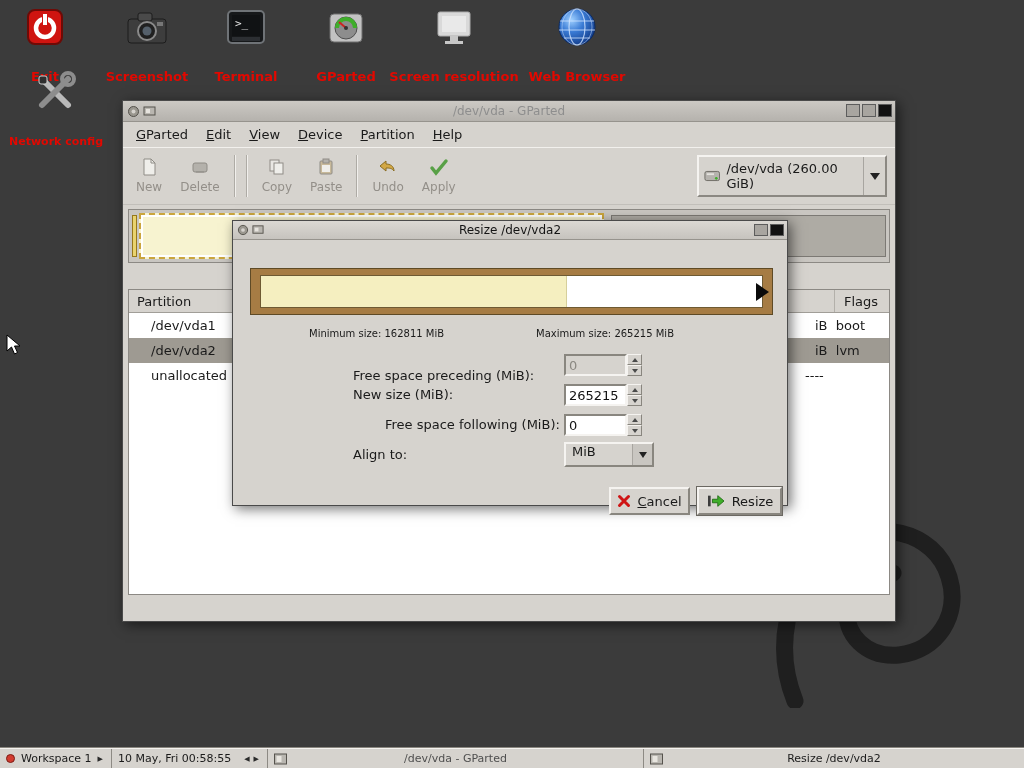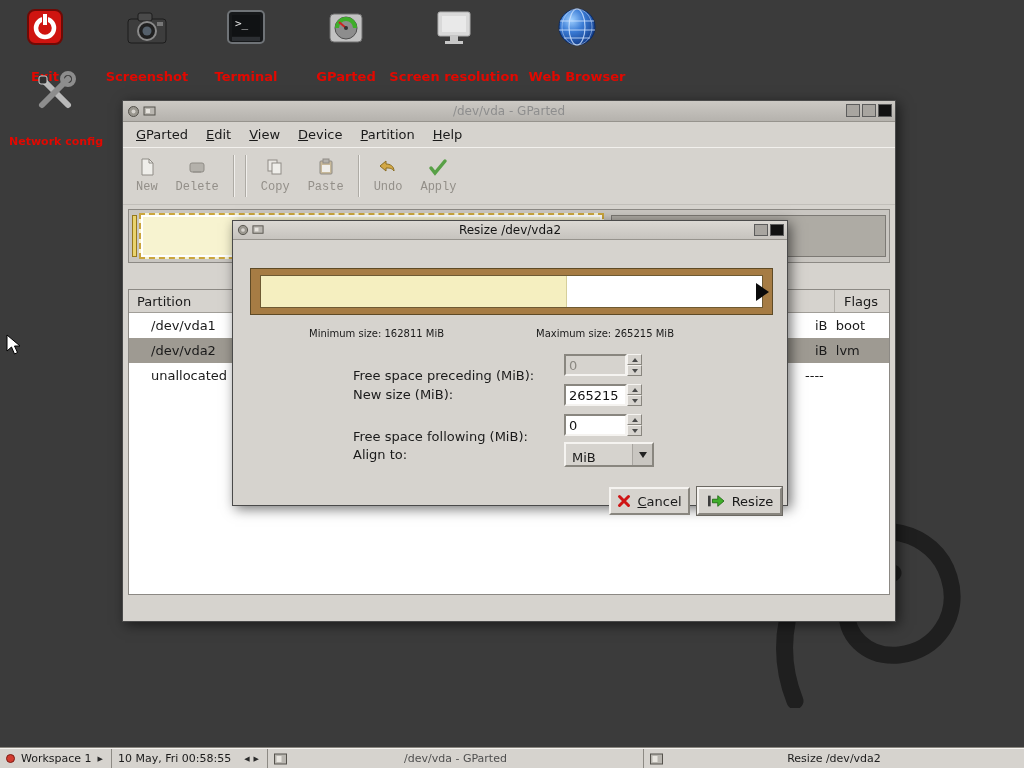--- a/index.html
+++ b/index.html
@@ -28,21 +28,21 @@
 
   
   #gparted-win { left:122px; top:100px; width:774px; height:522px; z-index:10; }
   #gparted-win .t-title { color:#8e8e8e; }
 
   .menubar { height:25px; display:flex; align-items:center; padding-left:4px; background:#d6d3ce; }
   .menu-item { padding:4px 9px; }
   .accel { text-decoration:underline; }
 
   .toolbar { height:58px; display:flex; align-items:center; padding-left:4px; position:relative; border-bottom:1px solid #c2bfba; box-shadow:0 1px 0 #f2f0ed inset; }
-  .tbtn { display:flex; flex-direction:column; align-items:center; justify-content:center; gap:3px; padding:4px 9px; font-size:12px; color:#161616;font-family:Liberation Mono, monospace; }
+  .tbtn { display:flex; flex-direction:column; align-items:center; justify-content:center; gap:3px; padding:4px 9px; font-size:12px; color:#161616; }
   .tbtn.disabled { color:#938f89; }
   .tsep { width:2px; height:42px; margin:0 5px; border-left:1px solid #aeaba5; border-right:1px solid #f1efec; }
 
   .device-combo { position:absolute; right:8px; top:8px; width:190px; height:42px;
     background:#d6d3ce; border:2px solid; border-color:#f5f3f0 #8b8882 #8b8882 #f5f3f0;
     display:flex; align-items:center; padding:0 5px; gap:6px; font-size:13px; }
   .combo-arrow { margin-left:auto; align-self:stretch; display:flex; align-items:center; padding-left:6px; border-left:1px solid #a8a5a0; }
   .tri-down { width:0; height:0; border:5px solid transparent; border-top:7px solid #222; margin-top:6px; }
 
   .part-panel { position:absolute; left:5px; top:108px; right:5px; height:54px; background:#c9c6c1; border:1px solid #8c8984; }
@@ -85,21 +85,21 @@
   .spin input { width:63px; height:22px; border:2px solid; border-color:#89867f #f5f3f0 #f5f3f0 #89867f;
     padding:1px 3px; font:13px "DejaVu Sans","Liberation Sans",sans-serif; background:#fff; color:#111; outline:none; }
   .spin.off input { background:#d6d3ce; color:#8b8882; }
   .spin-btns { width:15px; display:flex; flex-direction:column; }
   .spin-btn { flex:1; background:#d6d3ce; border:1px solid; border-color:#f5f3f0 #89867f #89867f #f5f3f0;
     display:flex; align-items:center; justify-content:center; }
   .up-tri   { width:0; height:0; border:3px solid transparent; border-bottom:4px solid #4a4a4a; margin-top:-3px; }
   .down-tri { width:0; height:0; border:3px solid transparent; border-top:4px solid #4a4a4a; margin-bottom:-3px; }
 
   .align-combo { position:absolute; left:331px; top:202px; width:90px; height:25px; background:#d6d3ce;
-    border:2px solid; border-color:#f5f3f0 #89867f #89867f #f5f3f0; display:flex; align-items:flex-end; }
+    border:2px solid; border-color:#f5f3f0 #89867f #89867f #f5f3f0; display:flex; align-items:flex-start; }
   .align-combo .txt { padding-left:6px; }
   .align-combo .arr { margin-left:auto; align-self:stretch; width:20px; border-left:1px solid #a8a5a0;
     display:flex; align-items:center; justify-content:center; background:#c9c6c1; }
   .align-combo .arr .tri-down { border-width:4px; border-top-width:6px; margin-top:5px; }
 
   .dlg-btn { position:absolute; top:247px; height:28px; background:#d6d3ce;
     border:2px solid; border-color:#f5f3f0 #89867f #89867f #f5f3f0;
     display:flex; align-items:center; justify-content:center; gap:6px; font-size:13px; }
   #cancel-btn { left:376px; width:81px; }
   #resize-btn { left:464px; width:85px; box-shadow:0 0 0 1px #6b6862; }
@@ -289,20 +289,31 @@
         </svg>
       <span>Undo</span>
     </div>
     <div class="tbtn disabled">
       <svg width="20" height="20" viewBox="0 0 20 20">
           <path d="M3 11 l4 5 L17 4" fill="none" stroke="#58a046" stroke-width="3.5" stroke-linecap="round"></path>
         </svg>
       <span>Apply</span>
     </div>
 
+    <div class="device-combo">
+      <svg width="18" height="16" viewBox="0 0 18 16">
+          <rect x="1" y="3" width="16" height="10" rx="2" fill="#b6b3ae" stroke="#6b6862"></rect>
+          <circle cx="13.5" cy="10.5" r="1.5" fill="#3fae2a"></circle>
+          <rect x="3" y="5" width="8" height="2" fill="#e4e2de"></rect>
+        </svg>
+      <span>/dev/vda  (260.00 GiB)</span>
+      <span class="combo-arrow">
+          <span class="tri-down"></span>
+        </span>
+    </div>
   </div>
 
   <div class="part-panel">
     <div class="p-vda1"></div>
     <div class="p-vda2"></div>
     <div class="p-unalloc"></div>
   </div>
 
   <div class="list">
     <div class="lhdr">
@@ -377,21 +388,21 @@
       <div class="spin-btns">
         <div class="spin-btn">
             <div class="up-tri"></div>
           </div>
         <div class="spin-btn">
             <div class="down-tri"></div>
           </div>
       </div>
     </div>
 
-    <span class="f-label" style="top:189px;">Free space following (MiB):</span>
+    <span class="f-label" style="top:177px;margin-left:32px;">Free space following (MiB):</span>
     <div class="spin" style="top:174px;">
       <input value="0" style="">
       <div class="spin-btns">
         <div class="spin-btn">
             <div class="up-tri"></div>
           </div>
         <div class="spin-btn">
             <div class="down-tri"></div>
           </div>
       </div>

